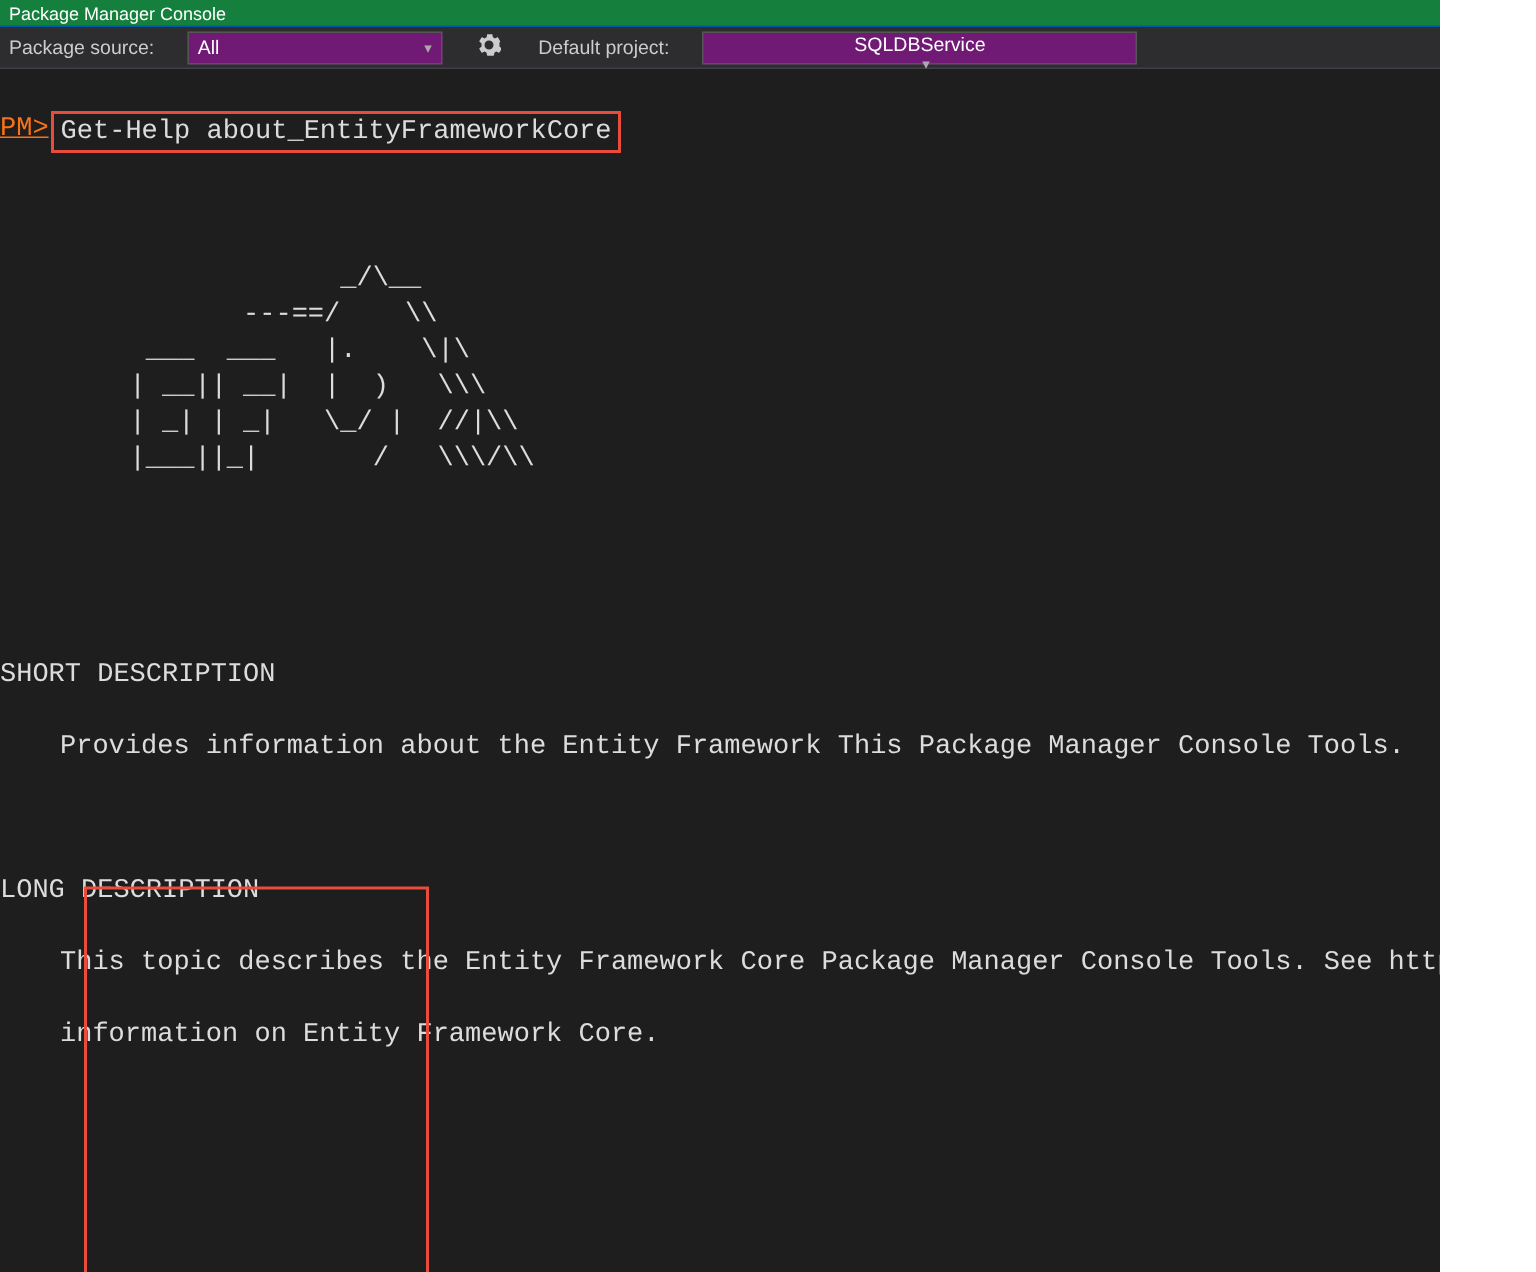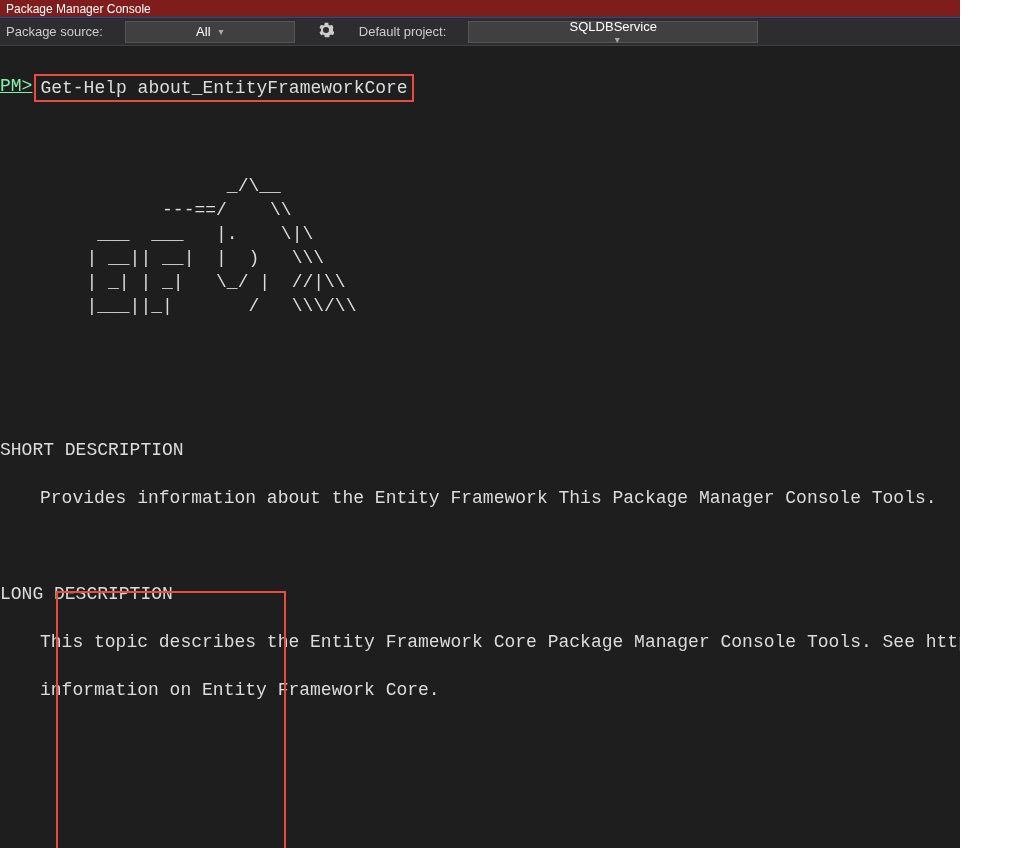--- a/index.html
+++ b/index.html
@@ -5,21 +5,21 @@
   * { margin: 0; padding: 0; box-sizing: border-box; }
   body {
     width: 1024px;
     height: 848px;
     background: #1e1e1e;
     font-family: "Segoe UI", Tahoma, sans-serif;
     overflow: hidden;
     position: relative;
   }
   .titlebar {
-    background: #7f1d1d;
+    background: #15803d;
     color: #fff;
     padding: 0 6px;
     height: 18px;
     font-size: 12px;
     display: flex;
     align-items: center;
     border-bottom: 1px solid #005a9e;
     text-align: center;
   }
   .toolbar {
@@ -28,30 +28,30 @@
     display: flex;
     align-items: center;
     font-size: 13px;
     color: #ccc;
     padding: 0 4px;
     gap: 20px;
     border-bottom: 1px solid #3f3f46;
   }
   .label { color: #ccc; padding: 0 2px; white-space: nowrap; }
   .dropdown {
-    background: #404040;
+    background: #701a75;
     border: 1px solid #555;
     height: 22px;
     display: flex;
     align-items: center;
     padding: 0 6px;
     color: #fff;
     font-size: 13px;
     cursor: pointer;
-    justify-content: center;
+    justify-content: space-between;
   }
   .dropdown .caret {
     margin-left: 8px;
     font-size: 10px;
     color: #aaa;
   }
   .src-drop { width: 170px; }
   .proj-drop { width: 290px; flex-direction: column; }
   .icon-btn {
     width: 22px; height: 22px;
@@ -66,21 +66,21 @@
     font-family: Consolas, "Courier New", monospace;
     font-size: 18px;
     line-height: 24px;
     padding: 4px 0 0 0;
     white-space: pre;
     position: relative;
     height: calc(100% - 46px);
     overflow: hidden;
   }
   .prompt-line { display: flex; }
-  .prompt { color: #86efac; text-decoration: underline; }
+  .prompt { color: #f97316; text-decoration: underline; }
   .cmd-highlight {
     border: 2px solid #e74c3c;
     padding: 0 4px;
     margin-left: 2px;
   }
   .cmdlets-highlight {
     position: absolute;
     border: 2px solid #e74c3c;
     left: 56px;
     top: 545px;

